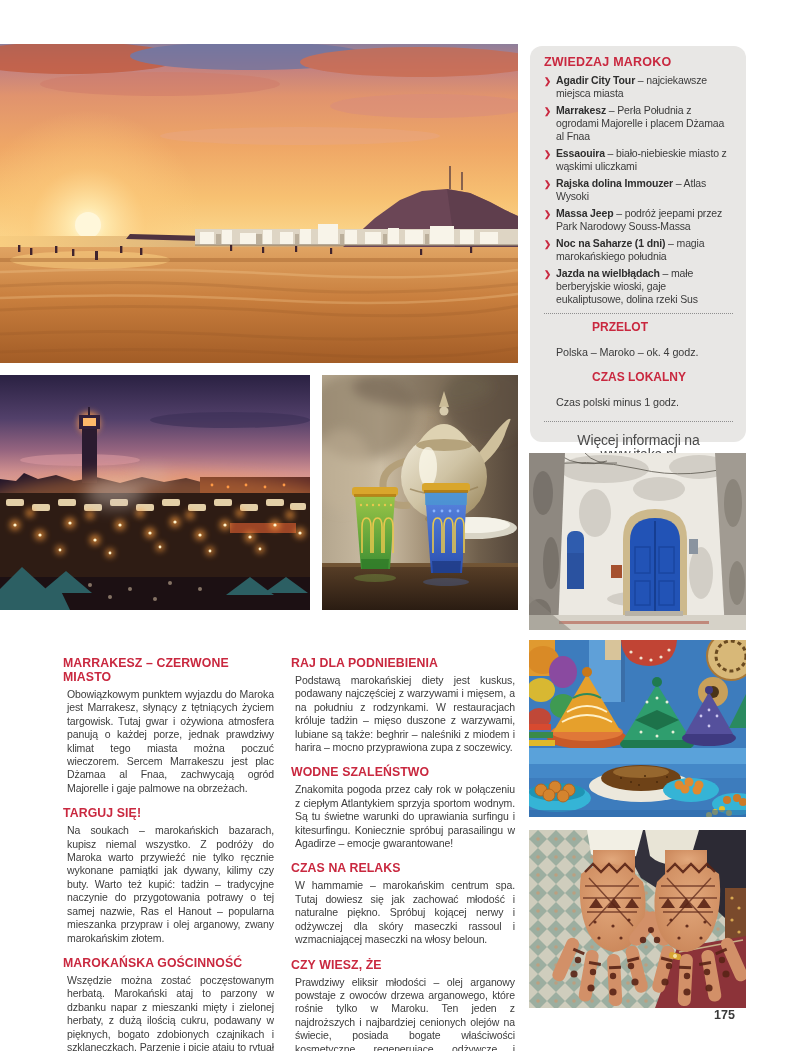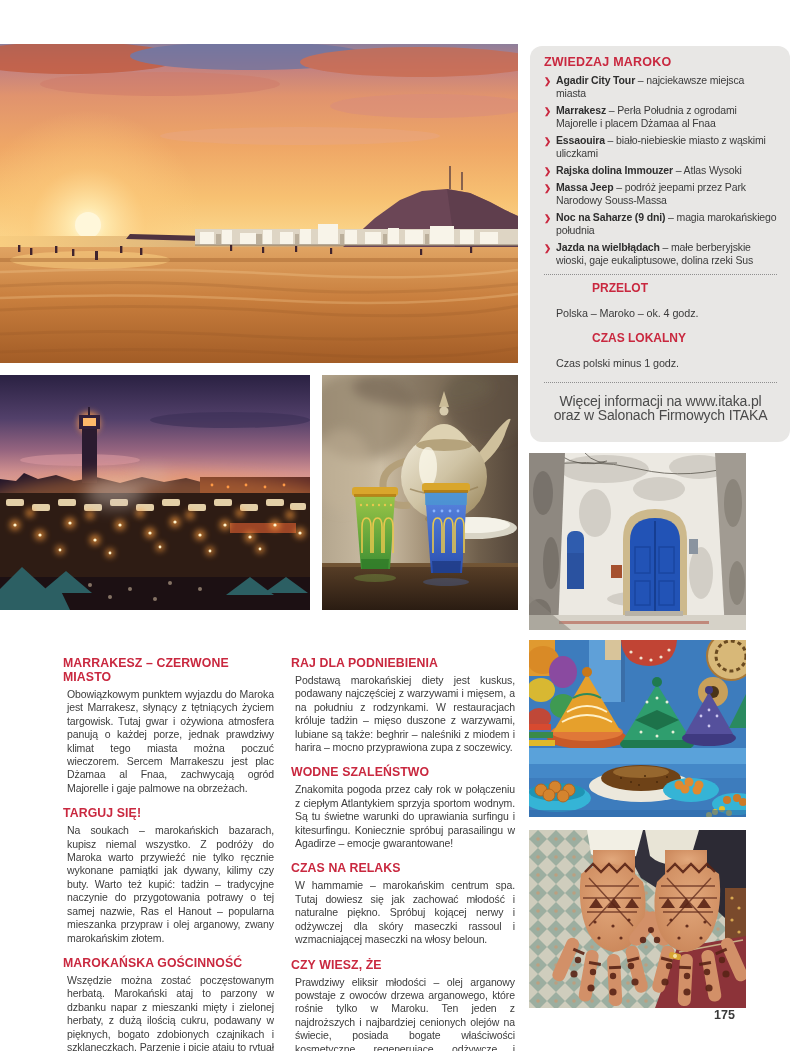--- a/index.html
+++ b/index.html
@@ -1,21 +1,21 @@
 <!DOCTYPE html>
 <html><head>
 <meta charset="utf-8">
 <style>
   html,body{margin:0;padding:0;background:#ffffff;}
   .page{position:relative;width:794px;height:1051px;background:#fff;overflow:hidden;
         font-family:"Liberation Sans",sans-serif;color:#3b3b3b;}
   .photo{position:absolute;overflow:hidden;}
   .photo svg{display:block;width:100%;height:100%;}
   
-  .sidebar{position:absolute;left:530px;top:46px;width:260px;height:396px;background:#e8e7e5;
+  .sidebar{position:absolute;left:530px;top:46px;width:216px;height:396px;background:#e8e7e5;
            border-radius:12px;box-sizing:border-box;padding:10px 13px 0 14px;}
   .side-title{color:#c9283f;font-weight:bold;font-size:12.5px;line-height:13px;margin:0 0 5px;letter-spacing:.2px;}
   .side-list{list-style:none;margin:0;padding:0;}
   .side-list li{position:relative;padding-left:12px;font-size:10.5px;line-height:13px;
                 letter-spacing:-.15px;margin-bottom:4px;color:#3b3b3b;}
   .side-list .blt{position:absolute;left:0;top:1px;color:#c9283f;font-weight:bold;font-size:8.5px;}
   .side-list b{color:#2e2e2e;}
   .dotline{height:0;border-bottom:1.5px dotted #8f8f8f;margin:7px 0 7px;}
   .side-h{color:#c9283f;font-weight:bold;font-size:12px;line-height:13px;margin:7px 0 1px;padding-left:48px;}
   .side-v{font-size:10.8px;line-height:13px;margin:12px;letter-spacing:-.1px;}
@@ -349,21 +349,21 @@
   </div>
 
   <aside class="sidebar">
     <h2 class="side-title">ZWIEDZAJ MAROKO</h2>
     <ul class="side-list">
       <li><span class="blt">❯</span><b>Agadir City Tour</b><span> – najciekawsze miejsca miasta</span></li>
       <li><span class="blt">❯</span><b>Marrakesz</b><span> – Perła Południa z ogrodami Majorelle i placem Dżamaa al Fnaa</span></li>
       <li><span class="blt">❯</span><b>Essaouira</b><span> – biało-niebieskie miasto z wąskimi uliczkami</span></li>
       <li><span class="blt">❯</span><b>Rajska dolina Immouzer</b><span> – Atlas Wysoki</span></li>
       <li><span class="blt">❯</span><b>Massa Jeep</b><span> – podróż jeepami przez Park Narodowy Souss-Massa</span></li>
-      <li><span class="blt">❯</span><b>Noc na Saharze (9 dni)</b><span> – magia marokańskiego południa</span></li>
+      <li><span class="blt">❯</span><b>Noc na Saharze (1 dni)</b><span> – magia marokańskiego południa</span></li>
       <li><span class="blt">❯</span><b>Jazda na wielbłądach</b><span> – małe berberyjskie wioski, gaje eukaliptusowe, dolina rzeki Sus</span></li>
     </ul>
     <div class="dotline"></div>
     <h3 class="side-h">PRZELOT</h3>
     <p class="side-v">Polska – Maroko – ok. 4 godz.</p>
     <h3 class="side-h">CZAS LOKALNY</h3>
     <p class="side-v">Czas polski minus 1 godz.</p>
     <div class="dotline"></div>
     <div class="side-info">
       <div>Więcej informacji na www.itaka.pl</div>

